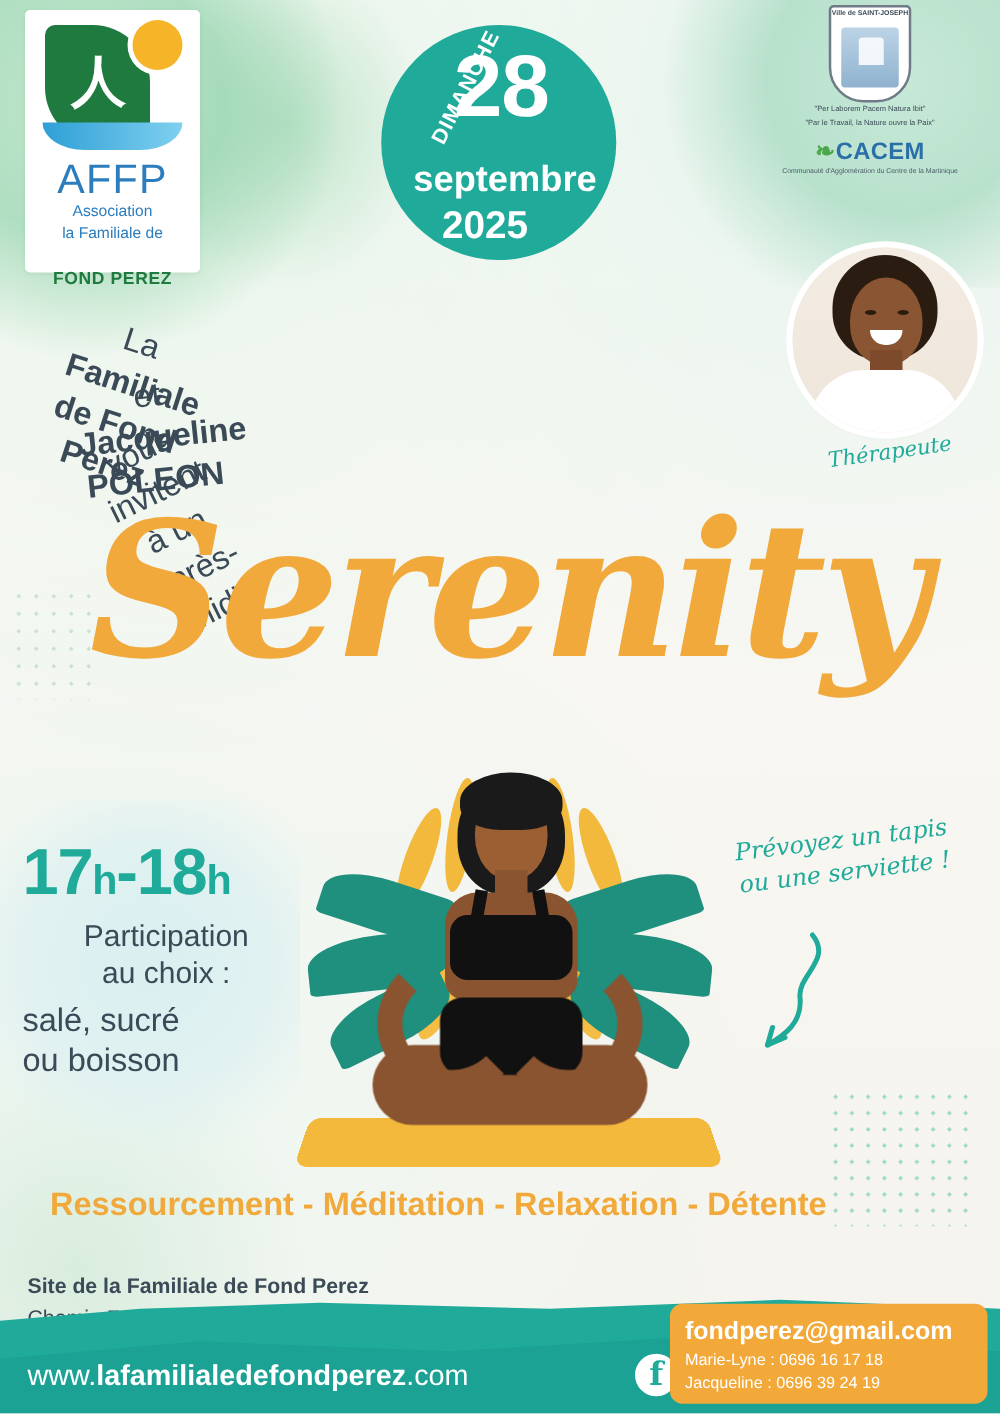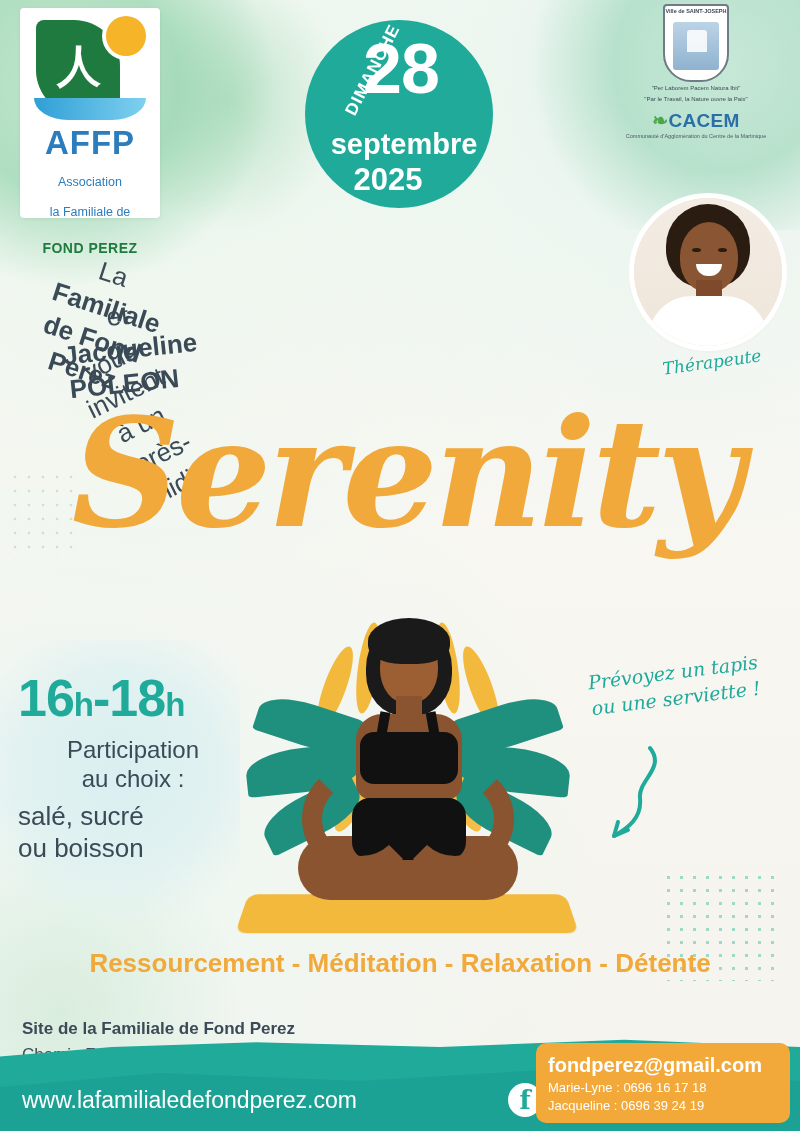--- a/index.html
+++ b/index.html
@@ -75,22 +75,22 @@
   .logo-sun {
     position:absolute; right:6px; top:2px; width:40px; height:40px; border-radius:50%;
     background:#f6b428;
     box-shadow:0 0 0 4px #ffffff;
   }
   .logo-wave {
     position:absolute; left:6px; bottom:4px; width:112px; height:22px;
     background:linear-gradient(90deg,#2f9fd6,#7fd0ef);
     border-radius:0 0 40px 40px/0 0 26px 26px;
   }
-  .logo-affp { color:#2b7dbd; font-size:33px; font-weight:bold; letter-spacing:1px; line-height:1; margin-top:2px; }
-  .logo-sub1 { color:#2b7dbd; font-size:12.5px; line-height:1.15; margin-top:16px; }
+  .logo-affp { color:#2b7dbd; font-size:33px; font-weight:normal; letter-spacing:1px; line-height:1; margin-top:2px; }
+  .logo-sub1 { color:#2b7dbd; font-size:12.5px; line-height:1.15; margin-top:3px; }
   .logo-sub2 { color:#1f7a3f; font-size:14px; font-weight:bold; margin-top:20px; letter-spacing:.5px; }
 
   
   .date-badge {
     position:absolute; left:305px; top:20px; width:188px; height:188px;
     border-radius:50%; background:#1faa9a; color:#ffffff;
   }
   .date-day-word {
     position:absolute; left:8px; top:40px; width:120px;
     transform:rotate(-63deg);
@@ -223,42 +223,42 @@
   .fig-top { position:absolute; left:132px; top:146px; width:98px; height:52px; background:#111111; border-radius:14px; }
   .fig-strap-l { position:absolute; left:150px; top:126px; width:10px; height:28px; background:#111111; transform:rotate(10deg); }
   .fig-strap-r { position:absolute; right:150px; top:126px; width:10px; height:28px; background:#111111; transform:rotate(-10deg); }
   .fig-shorts { position:absolute; left:124px; top:212px; width:114px; height:62px; background:#111111; border-radius:18px; }
   .fig-legs { position:absolute; left:70px; top:250px; width:220px; height:64px; background:#8a5430; border-radius:40px; }
   .fig-arm-l { position:absolute; left:74px; top:176px; width:78px; height:74px; border:20px solid #8a5430; border-radius:50%; border-top-color:transparent; border-right-color:transparent; }
   .fig-arm-r { position:absolute; right:74px; top:176px; width:78px; height:74px; border:20px solid #8a5430; border-radius:50%; border-top-color:transparent; border-left-color:transparent; }
 
   
   .tagline {
-    position:absolute; left:40px; top:948px; width:720px; text-align:center;
+    position:absolute; left:40px; top:948px; width:720px; text-align:left;
     color:#f0a93a; font-size:26px; font-weight:bold;
   }
 
   
   .footer-wave {
     position:absolute; left:0; bottom:0; width:800px; height:120px;
     background:linear-gradient(90deg,#1faa9a 0%, #1faa9a 100%);
     clip-path:polygon(0 38%, 14% 30%, 32% 26%, 55% 30%, 78% 24%, 100% 30%, 100% 100%, 0 100%);
   }
   .footer-wave2 {
     position:absolute; left:0; bottom:0; width:800px; height:100px;
     background:#14968a; opacity:.35;
     clip-path:polygon(0 56%, 20% 42%, 45% 50%, 70% 38%, 100% 50%, 100% 100%, 0 100%);
   }
   .site-block { position:absolute; left:22px; top:1019px; width:520px; color:#3b4a57; }
   .site-title { font-size:17px; font-weight:bold; }
   .site-addr { font-size:17px; margin-top:6px; }
   .url {
     position:absolute; left:22px; bottom:17px; color:#ffffff; font-size:23px;
   }
-  .url b { font-weight:normal; }
+  .url b { font-weight:bold; }
   .fb {
     position:absolute; left:508px; bottom:14px; width:34px; height:34px; border-radius:50%;
     background:#ffffff; color:#1faa9a; text-align:center; font-size:26px; font-weight:bold; line-height:34px;
     font-family:"DejaVu Serif", serif;
   }
   .info-card {
     position:absolute; right:10px; bottom:8px; width:230px; padding:8px 12px 10px;
     background:#f2a93a; border-radius:10px; color:#ffffff;
   }
   .info-title { font-size:22px; font-weight:bold; }
@@ -326,21 +326,21 @@
     <div class="p-eye-l"></div>
     <div class="p-eye-r"></div>
     <div class="p-smile"></div>
   </div>
   <div class="p-label">Thérapeute</div>
 
   <div class="serenity">Serenity</div>
 
   <div class="hours-blob"></div>
   <div class="hours">
-    <div class="hours-time"><span>16</span><span class="h">h</span><span>-</span><span>18</span><span class="h">h</span></div>
+    <div class="hours-time"><span>17</span><span class="h">h</span><span>-</span><span>18</span><span class="h">h</span></div>
     <div class="hours-part">Participation</div>
     <div class="hours-part" style="margin-top:0">au choix :</div>
     <div class="hours-choice">salé, sucré</div>
     <div class="hours-choice" style="margin-top:0">ou boisson</div>
   </div>
 
   <div class="note">
     <div>Prévoyez un tapis</div>
     <div>ou une serviette !</div>
   </div>

